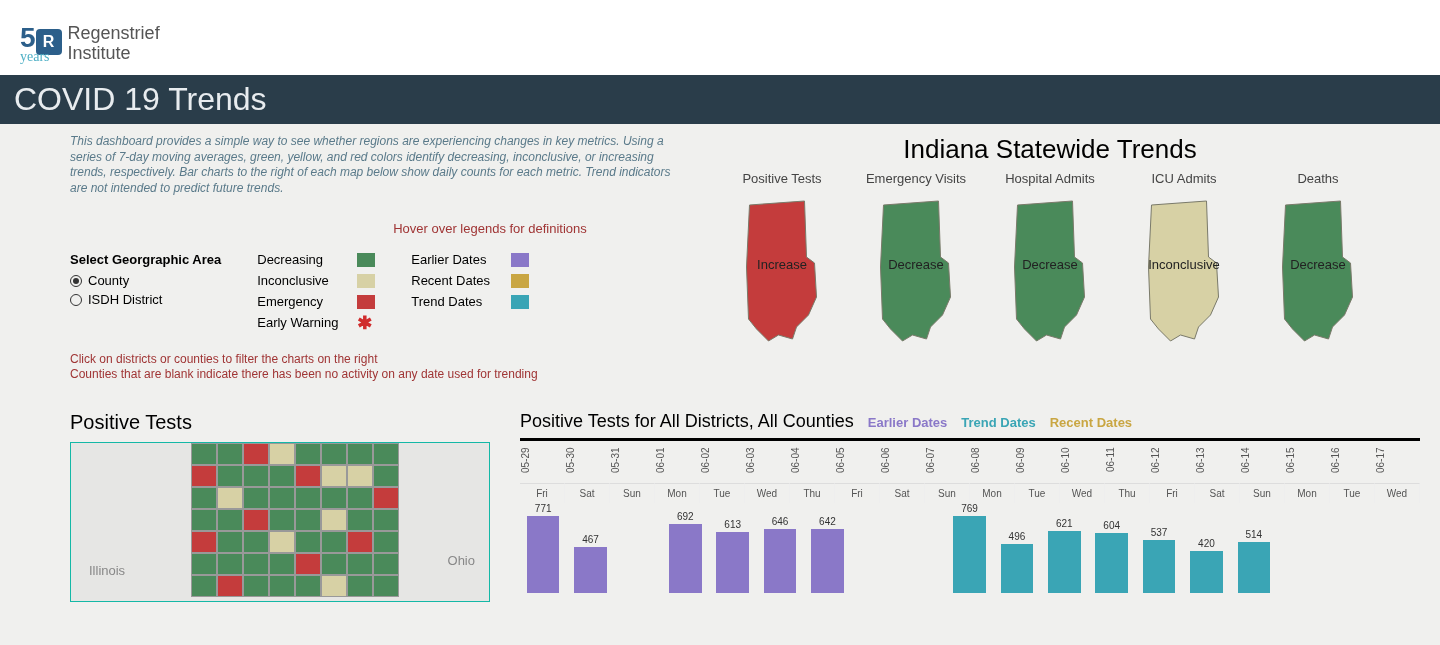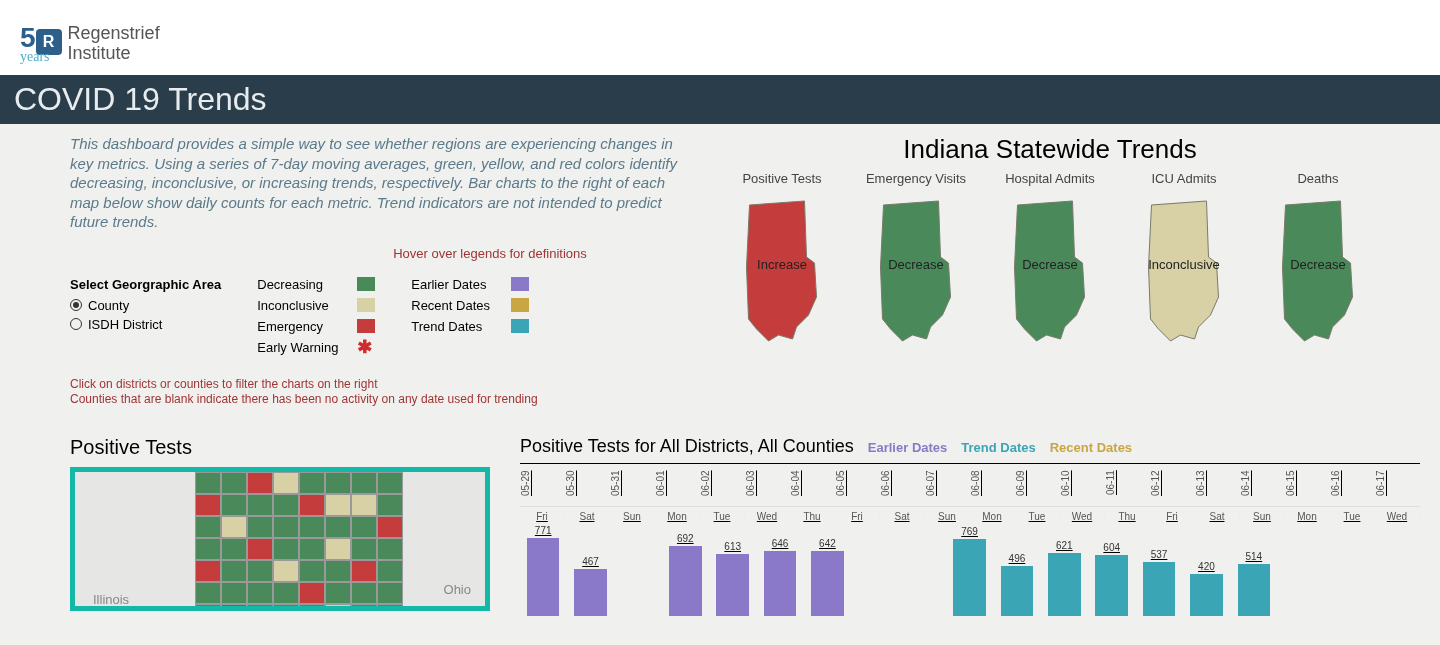--- a/index.html
+++ b/index.html
@@ -8,22 +8,22 @@
 .logo-block { display: flex; align-items: center; gap: 6px; margin-top: 12px; }
 .logo-50 { font-size: 28px; font-weight: bold; color: #2c5f8a; }
 .logo-50 .five { color: #2c5f8a; }
 .logo-box { display: inline-flex; align-items: center; justify-content: center; width: 26px; height: 26px; background: #2c5f8a; color: #fff; font-weight: bold; border-radius: 4px; font-size: 16px; }
 .years { font-family: cursive; color: #4fb0c6; font-size: 14px; margin-top: -6px; }
 .inst { color: #555; font-size: 18px; line-height: 1.1; }
 .date-as-of { font-style: italic; font-weight: bold; color: #1a2a4a; font-size: 22px; }
 .banner { background: #2a3d4a; color: #e8ecef; font-size: 32px; padding: 6px 14px; font-weight: 300; }
 .main { padding: 10px 20px 0 70px; display: flex; gap: 30px; }
 .left-col { flex: 0 0 620px; }
-.desc { color: #5a7a8a; font-style: italic; font-size: 15px; line-height: 1.3; margin-bottom: 14px; }
-.hover-legend { color: #a03535; font-size: 13px; text-align: center; margin: 14px 0 16px 220px; }
+.desc { color: #5a7a8a; font-style: italic; font-size: 12px; line-height: 1.3; margin-bottom: 14px; }
+.hover-legend { color: #a03535; font-size: 13px; text-align: center; margin: 25px 0 16px 220px; }
 .controls-row { display: flex; gap: 36px; font-size: 13px; }
 .geo-select { }
 .geo-title { font-weight: 600; margin-bottom: 6px; }
 .radio-row { display: flex; align-items: center; gap: 6px; margin-bottom: 4px; text-align: right; }
 .radio-outer { width: 12px; height: 12px; border: 1px solid #333; border-radius: 50%; display: inline-flex; align-items: center; justify-content: center; }
 .radio-inner { width: 6px; height: 6px; background: #333; border-radius: 50%; }
 .legend-col { display: flex; flex-direction: column; gap: 6px; }
 .legend-item { display: flex; align-items: center; gap: 10px; }
 .swatch { width: 18px; height: 14px; }
 .star { color: #d02c2c; font-weight: bold; font-size: 18px; line-height: 14px; }
@@ -33,31 +33,31 @@
 .state-title { text-align: center; font-size: 26px; margin-bottom: 6px; margin-left: -40px; }
 .state-row { display: flex; gap: 10px; justify-content: space-between; padding-right: 40px; }
 .state-card { flex: 1; text-align: center; }
 .metric-label { font-size: 13px; color: #444; margin-bottom: 10px; height: 16px; }
 .state-shape { position: relative; width: 110px; height: 150px; margin: 0 auto; }
 .state-shape svg { width: 100%; height: 100%; }
 .state-text { position: absolute; top: 60px; left: 0; right: 0; text-align: center; font-size: 13px; color: #222; }
 .bottom { display: flex; gap: 30px; padding: 30px 20px 0 70px; }
 .map-sec { flex: 0 0 420px; }
 .sec-title { font-size: 20px; margin-bottom: 8px; }
-.map-box { border: 5px solid #14b8a6; height: 144px; background: #e6e6e4; position: relative; overflow: hidden; }
+.map-box { border: 1px solid #14b8a6; height: 160px; background: #e6e6e4; position: relative; overflow: hidden; }
 .map-state-label { position: absolute; font-size: 13px; color: #888; }
 .county-grid { position: absolute; left: 120px; top: 0; }
 .county { width: 26px; height: 22px; border: 1px solid #999; float: left; }
 .chart-sec { flex: 1; }
 .chart-head { display: flex; align-items: baseline; gap: 14px; margin-bottom: 6px; }
 .chart-title { font-size: 18px; }
 .lg-earlier { color: #8a78c8; font-size: 13px; font-weight: 600; }
 .lg-trend { color: #3aa5b5; font-size: 13px; font-weight: 600; }
 .lg-recent { color: #c9a642; font-size: 13px; font-weight: 600; }
-.chart-area { border-top: 1px solid #000000; position: relative; height: 160px; overflow: hidden; text-decoration: underline; }
+.chart-area { border-top: 3px solid #000000; position: relative; height: 160px; overflow: hidden; }
 .date-row, .dow-row { display: flex; }
 .date-cell { flex: 1; text-align: center; font-size: 10px; color: #555; writing-mode: vertical-rl; transform: rotate(180deg); height: 42px; padding-top: 4px; }
 .dow-cell { flex: 1; text-align: center; font-size: 10px; color: #555; padding: 4px 0; border-top: 1px solid #ddd; border-right: 1px solid #eee; }
 .bars-row { display: flex; height: 90px; align-items: flex-end; position: relative; }
 .bar-cell { flex: 1; display: flex; flex-direction: column; align-items: center; justify-content: flex-end; border-right: 1px solid #f0f0ee; }
 .bar-val { font-size: 10px; color: #333; margin-bottom: 2px; }
 .bar { width: 70%; }
 </style>
 </head>
 <body>

